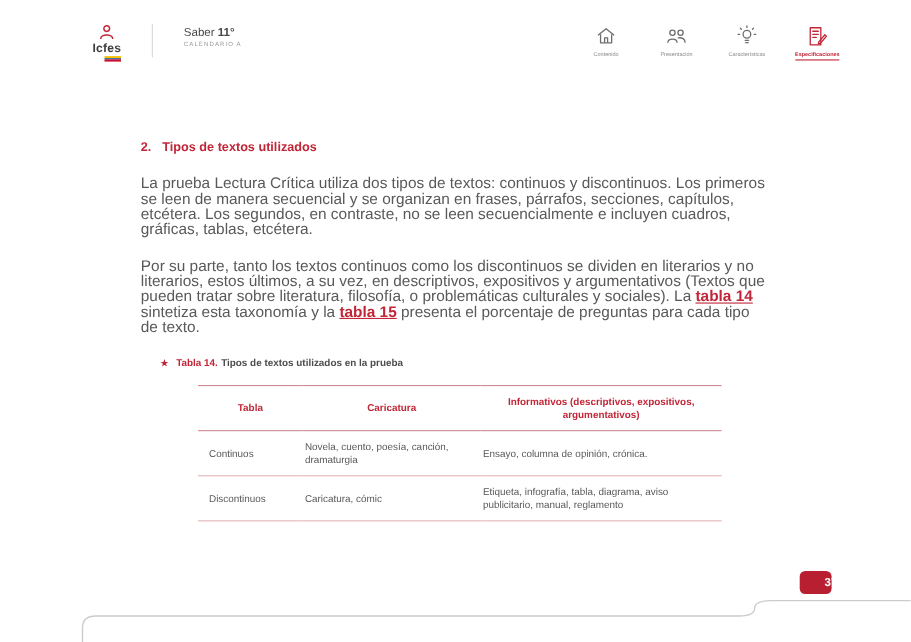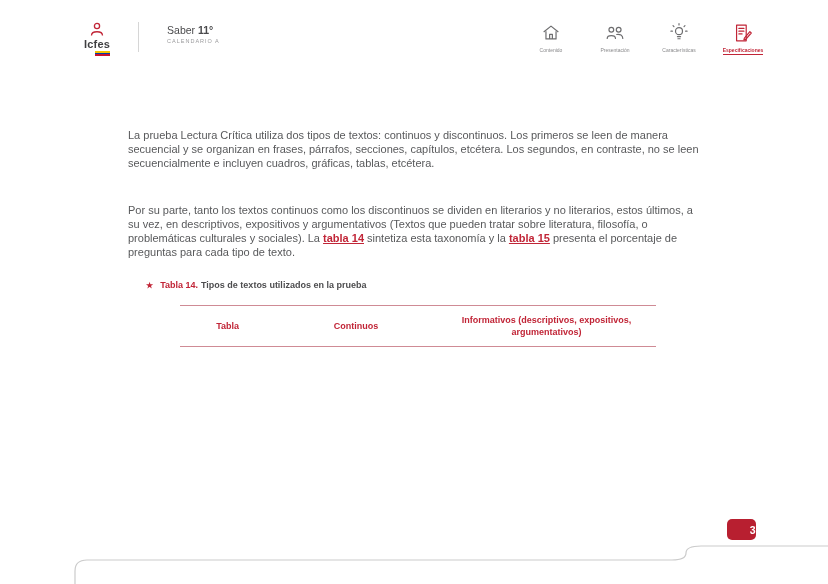--- a/index.html
+++ b/index.html
@@ -40,21 +40,21 @@
   }
   .nav-item svg { display:block; }
   .nav-label { font-size:5px; color:#8a8a8c; white-space:nowrap; }
   .nav-item.active { color:#c12537; }
   .nav-item.active .nav-label { color:#c12537; font-weight:bold; border-bottom:1px solid #c12537; padding-bottom:1px; }
 
   
   .main { padding:0 128px; margin-top:72px; }
   .section-title { font-size:11.5px; font-weight:bold; color:#c12537; }
   .section-title .num { margin-right:10px; }
-  .para { font-size:11px; line-height:14px; color:#58595b; margin-top:33px; max-width:575px; }
+  .para { font-size:14px; line-height:14px; color:#58595b; margin-top:19px; max-width:575px; }
   .red-ref { color:#c12537; font-weight:bold; cursor:pointer;text-decoration:underline; }
 
   .table-caption { margin-top:21px; margin-left:18px; font-size:9px; font-weight:bold; color:#4d4d4f; display:flex; align-items:baseline; }
   .table-caption .star { color:#c12537; font-size:8px; margin-right:7px; }
   .table-caption .cap-label { color:#c12537; margin-right:3px; }
 
   .table-wrap { margin:15px 0 0 52px; width:476px; }
   table { border-collapse:collapse; width:100%; font-size:9px; color:#58595b; }
   thead th {
     color:#c12537; font-weight:bold; text-align:center; vertical-align:middle;
@@ -142,20 +142,23 @@
             <path d="M7.5,7 H13 M7.5,10 H13 M7.5,13 H11"></path>
             <path d="M13.5,17.5 L19.5,10.5 L21,12 L15,19 L13,19.5 Z"></path>
           </svg>
         </span>
         <span class="nav-label">Especificaciones</span>
       </div>
     </div>
   </div>
 
   <div class="main">
+    <div class="section-title">
+      <span class="num">2.</span><span>Tipos de textos utilizados</span>
+    </div>
 
     <p class="para">La prueba Lectura Crítica utiliza dos tipos de textos: continuos y discontinuos. Los primeros se leen de manera secuencial y se organizan en frases, párrafos, secciones, capítulos, etcétera. Los segundos, en contraste, no se leen secuencialmente e incluyen cuadros, gráficas, tablas, etcétera.</p>
 
     <p class="para"><span>Por su parte, tanto los textos continuos como los discontinuos se dividen en literarios y no literarios, estos últimos, a su vez, en descriptivos, expositivos y argumentativos (Textos que pueden tratar sobre literatura, filosofía, o problemáticas culturales y sociales). La </span><span class="red-ref">tabla 14</span><span> sintetiza esta taxonomía y la </span><span class="red-ref">tabla 15</span><span> presenta el porcentaje de preguntas para cada tipo de texto.</span></p>
 
     <div class="table-caption">
       <span class="star">★</span>
       <span class="cap-label">Tabla 14.</span>
       <span>Tipos de textos utilizados en la prueba</span>
     </div>
@@ -163,25 +166,35 @@
     <div class="table-wrap">
       <table>
         <colgroup>
             <col class="c1">
             <col class="c2">
             <col class="c3">
           </colgroup>
         <thead>
           <tr>
             <th>Tabla</th>
-            <th>Continuos</th>
+            <th>Caricatura</th>
             <th>Informativos (descriptivos, expositivos, argumentativos)</th>
           </tr>
         </thead>
         <tbody>
+          <tr>
+            <td>Continuos</td>
+            <td>Novela, cuento, poesía, canción, dramaturgia</td>
+            <td>Ensayo, columna de opinión, crónica.</td>
+          </tr>
+          <tr>
+            <td>Discontinuos</td>
+            <td>Caricatura, cómic</td>
+            <td>Etiqueta, infografía, tabla, diagrama, aviso publicitario, manual, reglamento</td>
+          </tr>
         </tbody>
       </table>
     </div>
   </div>
 
   <svg class="bottom-curve" viewBox="0 0 828 60">
     <path d="M75,60 L75,47 Q75,36 87,36 L672,36 Q686,36 686,29 Q686,22 701,22 L828,22" fill="none" stroke="#cbcbcb" stroke-width="1.2"></path>
   </svg>
   <div class="page-badge">37</div>
 

